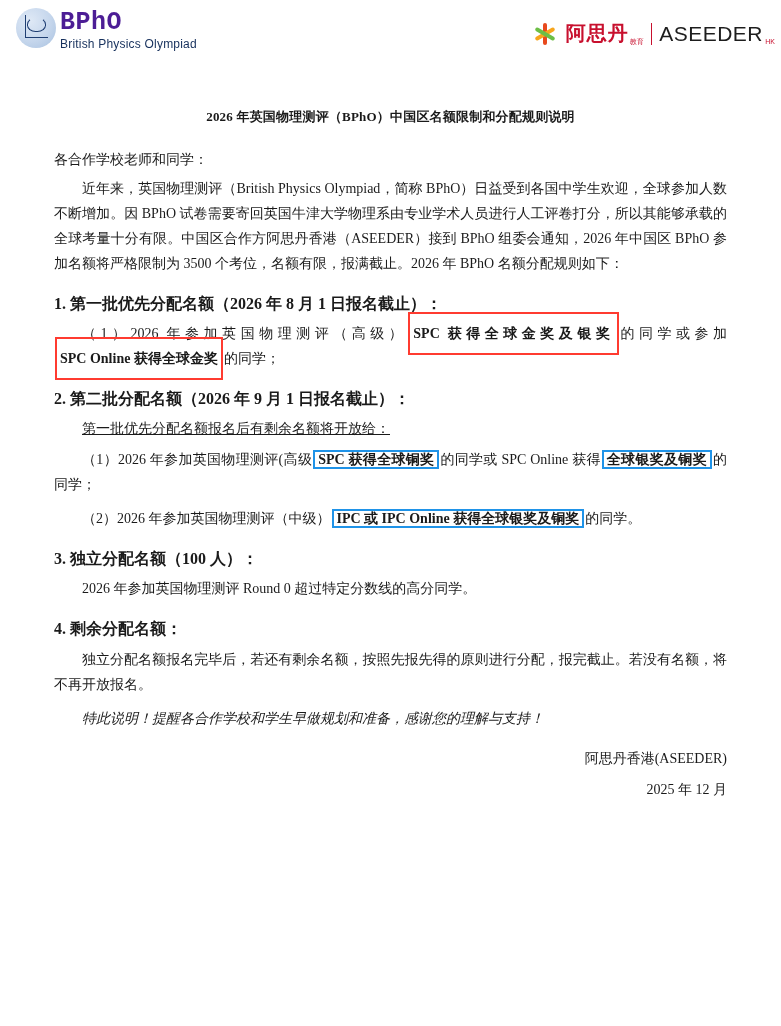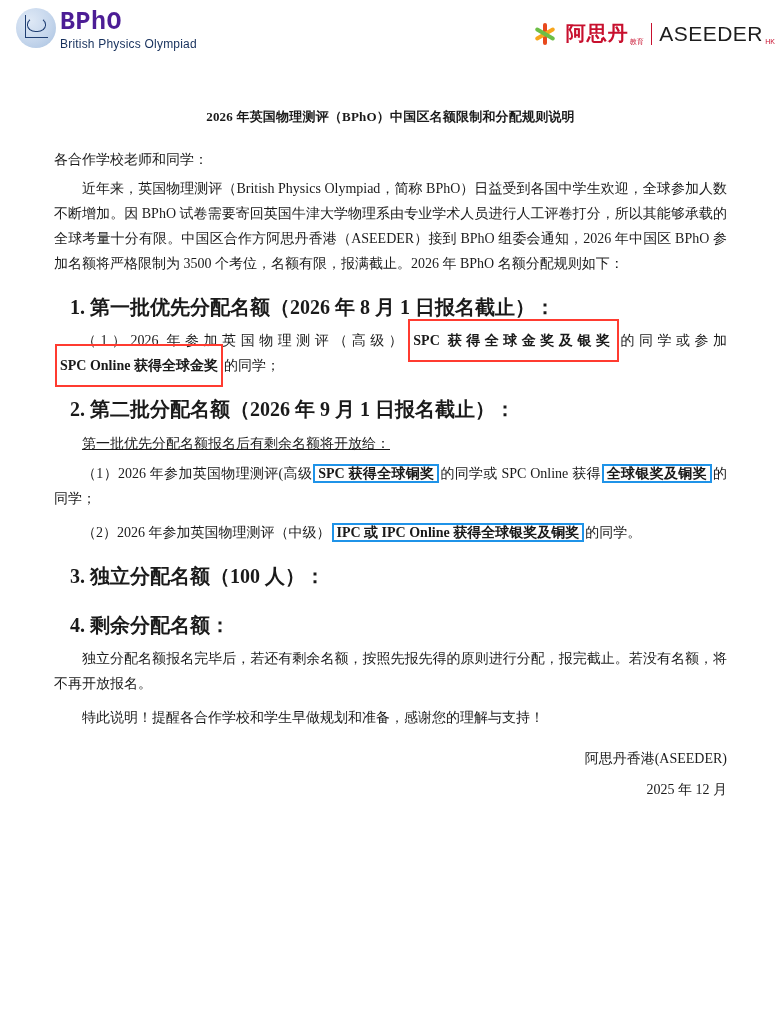--- a/index.html
+++ b/index.html
@@ -167,25 +167,25 @@
     margin: 0 0 9px 0;
     font-size: 14px;
     line-height: 1.78;
     text-align: justify;
     text-justify: inter-ideograph;
   }
   .indent { text-indent: 2em; }
   .salutation { margin-bottom: 4px; }
   .heading {
     font-weight: bold;
-    margin: 13px 0 4px 16px;
-    font-size: 20px;
+    margin: 13px 0 4px 0;
+    font-size: 16px;
   }
   .sub { margin: 0 0 6px 0; text-decoration: underline; }
-  .gap-top { margin-top: 8px; }
+  .gap-top { margin-top: 8px; font-style: italic; }
   .sign {
     text-align: right;
     margin: 16px 0 2px 0;
   }
   .date {
     text-align: right;
     margin: 6px 0 0 0;
   }
 
   
@@ -248,20 +248,21 @@
 
     <p class="heading">2.  第二批分配名额（2026 年 9 月 1 日报名截止）：</p>
 
     <p class="indent sub">第一批优先分配名额报名后有剩余名额将开放给：</p>
 
     <p class="indent"><span>（1）2026 年参加英国物理测评(高级</span><b class="inline box-blue">SPC 获得全球铜奖</b><span>的同学或 SPC Online 获得</span><b class="inline box-blue">全球银奖及铜奖</b><span>的同学；</span></p>
 
     <p class="indent"><span>（2）2026 年参加英国物理测评（中级）</span><b class="inline box-blue">IPC 或 IPC Online 获得全球银奖及铜奖</b><span>的同学。</span></p>
 
     <p class="heading">3.  独立分配名额（100 人）：</p>
+    <p class="indent">2026 年参加英国物理测评 Round 0 超过特定分数线的高分同学。</p>
 
     <p class="heading">4.  剩余分配名额：</p>
     <p class="indent">独立分配名额报名完毕后，若还有剩余名额，按照先报先得的原则进行分配，报完截止。若没有名额，将不再开放报名。</p>
 
     <p class="indent gap-top">特此说明！提醒各合作学校和学生早做规划和准备，感谢您的理解与支持！</p>
 
     <p class="sign">阿思丹香港(ASEEDER)</p>
     <p class="date">2025 年 12 月</p>
 
   </div>

